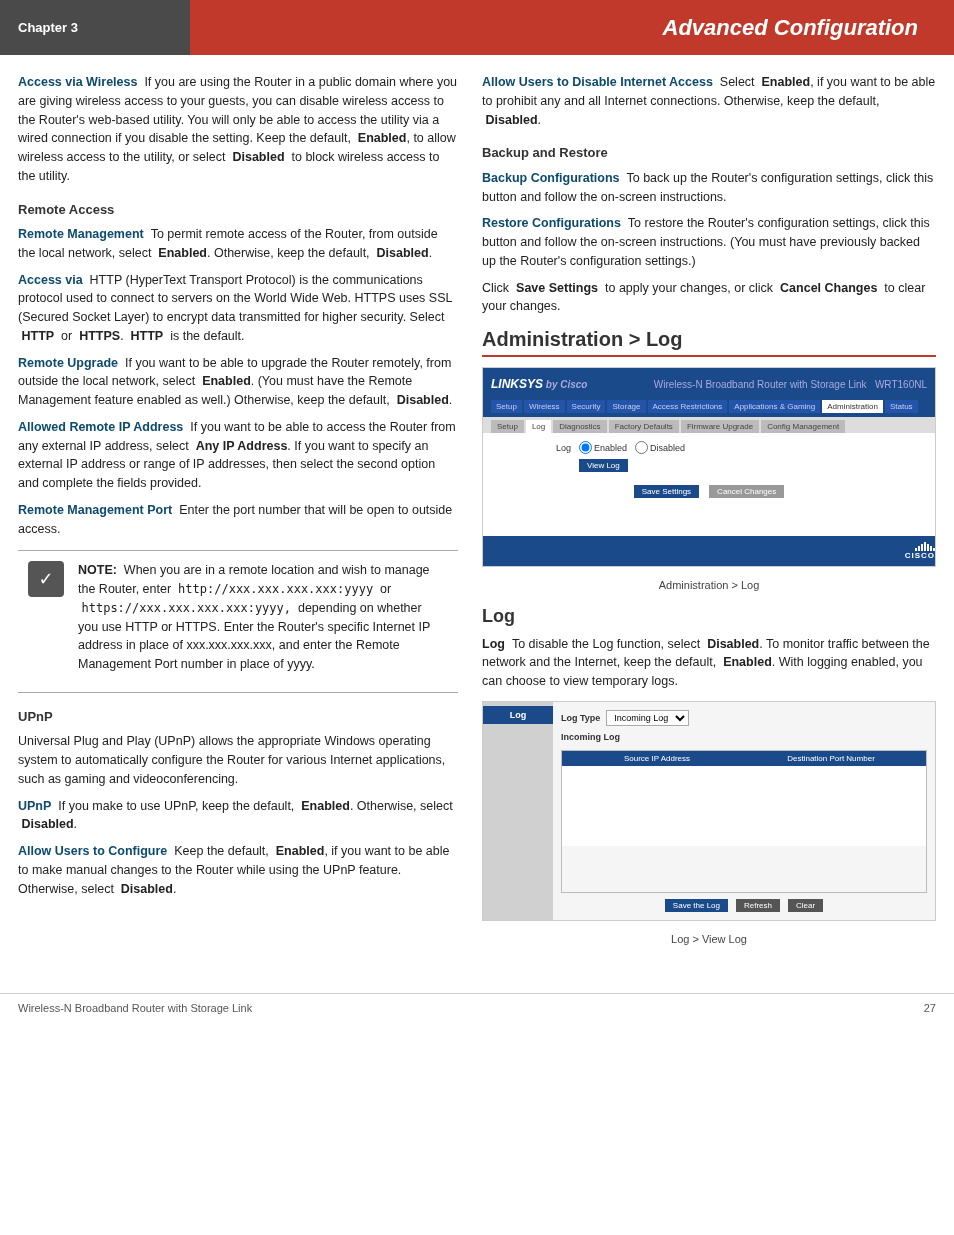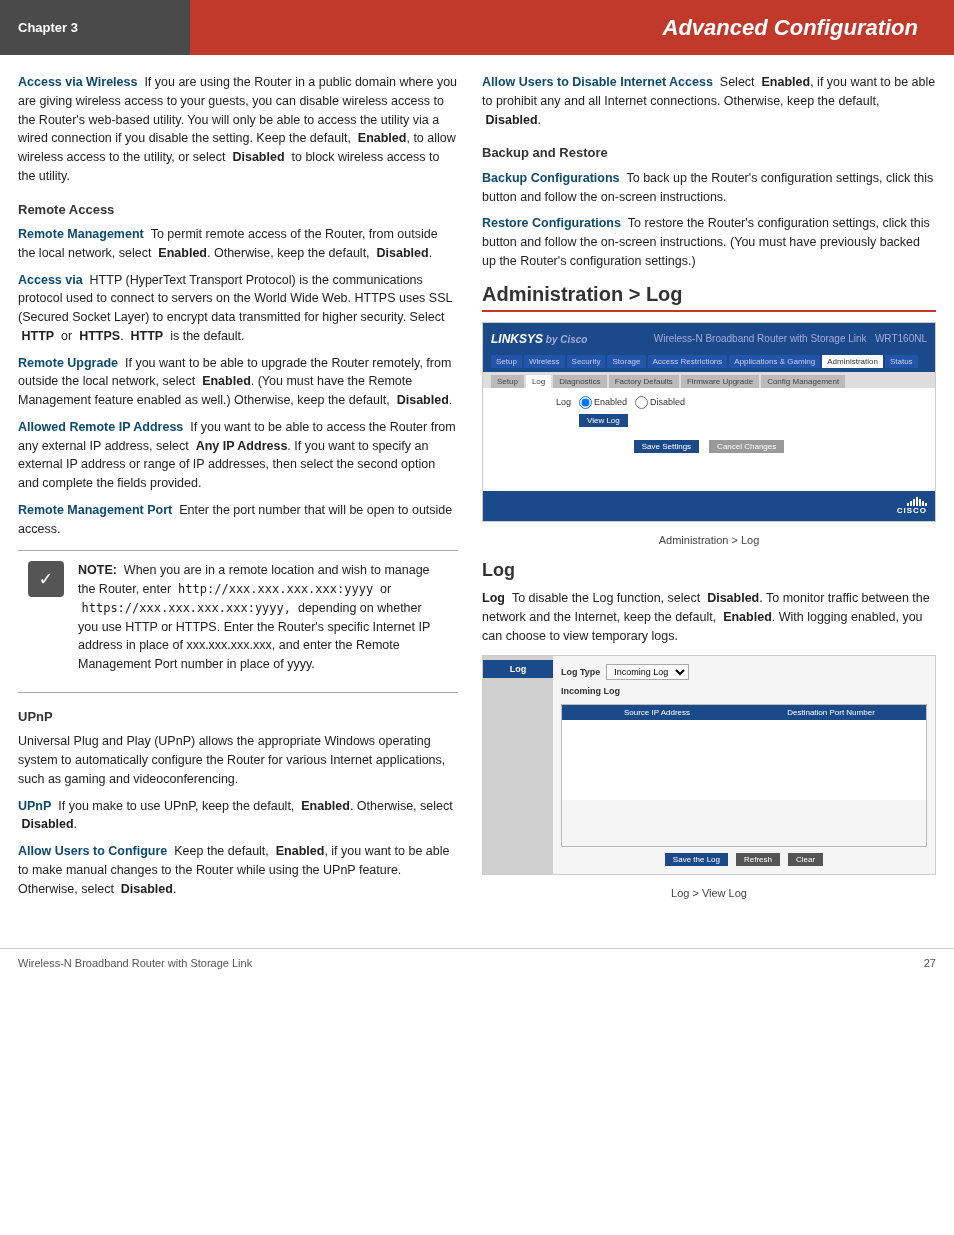--- a/index.html
+++ b/index.html
@@ -235,21 +235,20 @@
       font-size: 8px;
       padding: 2px 8px;
       border: none;
     }
     .router-screenshot .rs-footer {
       background: #1a4a8a;
       height: 30px;
       display: flex;
       align-items: center;
       justify-content: flex-end;
-      padding-right: 8px;
     }
     .router-screenshot .rs-cisco-logo {
       display: flex;
       flex-direction: column;
       align-items: flex-end;
     }
     .router-screenshot .rs-cisco-logo .bars {
       display: flex;
       gap: 1px;
       align-items: flex-end;
@@ -416,20 +415,27 @@
     <p>
       <span class="green-term">Backup Configurations</span>
       &nbsp;<span>To back up the Router's configuration settings, click this button and follow the on-screen instructions.</span>
     </p>
 
     <p>
       <span class="green-term">Restore Configurations</span>
       &nbsp;<span>To restore the Router's configuration settings, click this button and follow the on-screen instructions. (You must have previously backed up the Router's configuration settings.)</span>
     </p>
 
+    <p>
+      <span>Click</span>
+      &nbsp;<strong>Save Settings</strong>
+      &nbsp;<span>to apply your changes, or click</span>
+      &nbsp;<strong>Cancel Changes</strong>
+      &nbsp;<span>to clear your changes.</span>
+    </p>
 
     <div class="admin-log-heading">
       <span>Administration &gt; Log</span>
     </div>
 
 
     <div class="router-screenshot">
       <div class="rs-top-bar">
         <div class="rs-logo">
           <em style="color:#fff;font-size:12px;font-weight:bold;">LINKSYS</em><span style="color:#aad;font-size:10px;"> by Cisco</span>

